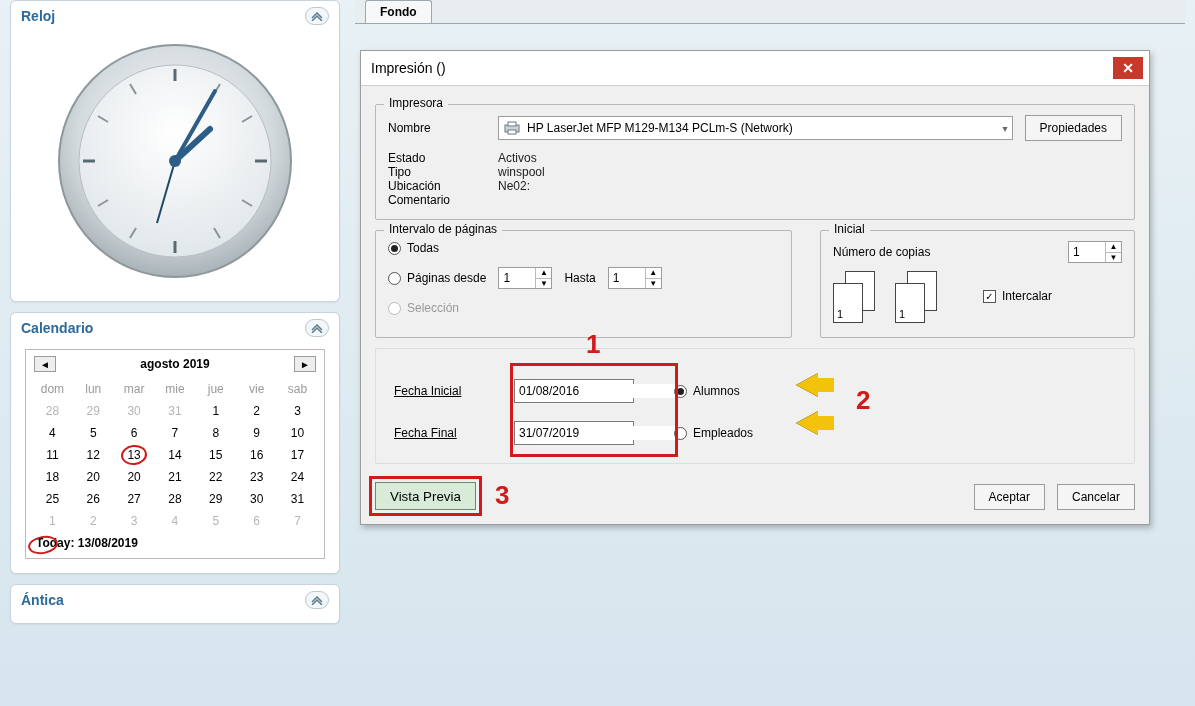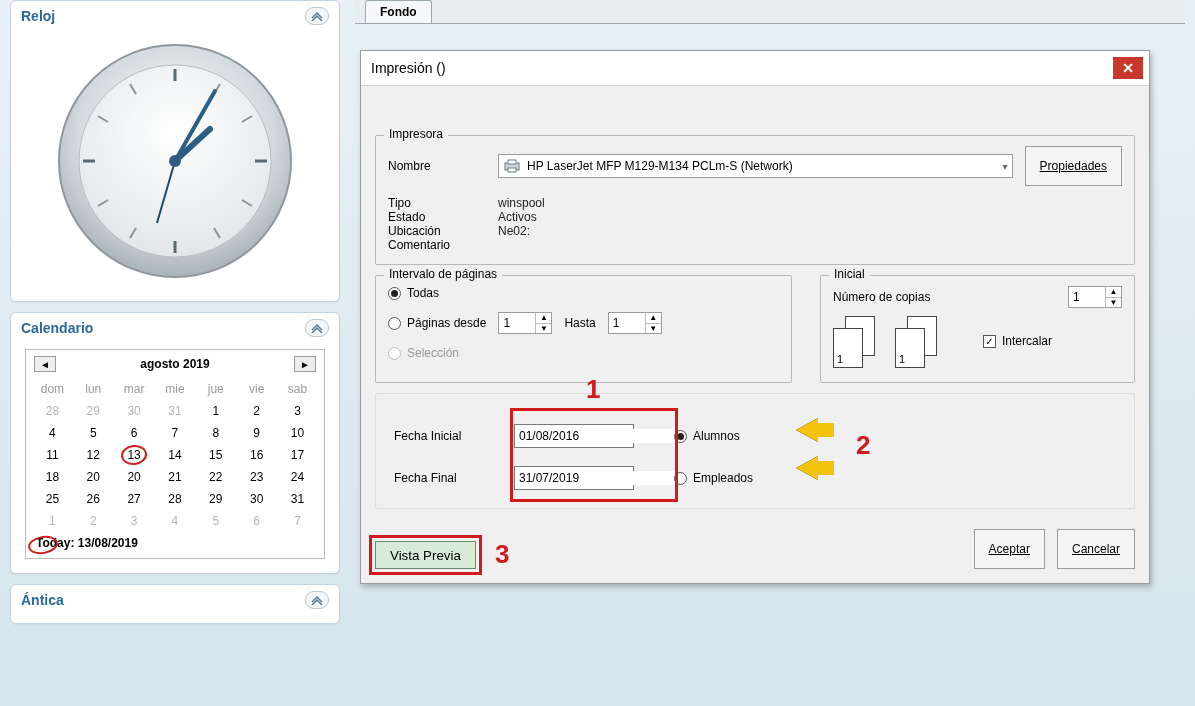--- a/index.html
+++ b/index.html
@@ -141,21 +141,21 @@
     font-size: 14px;
   }
   .dlg-close {
     width: 30px; height: 22px;
     background: #c7392b;
     color: #fff;
     display: flex; align-items: center; justify-content: center;
     font-weight: bold;
     cursor: pointer;
   }
-  .dlg-body { padding: 6px 14px 14px; margin-top: 43px; }
+  .dlg-body { padding: 18px 14px 14px; }
   .fieldset {
     border: 1px solid #b8b8b8;
     border-radius: 2px;
     padding: 10px 12px 12px;
     margin-bottom: 10px;
     position: relative;
     background: #f0f0f0;
   }
   .legend {
     position: absolute;
@@ -169,25 +169,25 @@
   .printer-select {
     flex: 1; display: flex; align-items: center;
     height: 24px; border: 1px solid #9c9c9c; background: #fff;
     padding: 0 4px; margin-right: 12px;
   }
   .printer-select .dd { margin-left: auto; font-size: 10px; color: #666; }
   .printer-icon {
     width: 18px; height: 14px; margin-right: 6px;
   }
   .btn {
-    height: 40px; padding: 0 14px;
+    height: 26px; padding: 0 14px;
     border: 1px solid #9c9c9c;
     background: #f5f5f5;
     cursor: pointer;
-    display: inline-flex; align-items: center; text-decoration: underline;
+    display: inline-flex; align-items: center;
   }
   .two-col { display: flex; gap: 28px; }
   .two-col > .fieldset { flex: 1; }
   .radio { display: inline-flex; align-items: center; gap: 6px; }
   .radio-dot {
     width: 13px; height: 13px; border: 1px solid #555; border-radius: 50%;
     display: inline-flex; align-items: center; justify-content: center;
     background:#fff;
   }
   .radio-dot.on::after {
@@ -214,21 +214,21 @@
   .pagenum { position:absolute; bottom:2px; left:3px; font-size:11px; }
 
   .date-block {
     position: relative;
     border: 1px solid #dedede;
     border-radius: 2px;
     padding: 30px 18px 18px;
     background:#f0f0f0;
   }
   .date-row { display:flex; align-items:center; margin-bottom:18px; }
-  .date-row .lbl { width: 120px; }
+  .date-row .lbl { width: 120px; text-decoration: underline; }
   .date-combo {
     display:flex; align-items:center;
     height:24px; border:1px solid #7a7a7a; background:#fff; width:120px;
   }
   .date-combo input { border:none; flex:1; padding:0 4px; font-family:inherit; font-size:12px; }
   .date-combo .dd { width:18px; border-left:1px solid #7a7a7a; display:flex; align-items:center; justify-content:center; font-size:9px; cursor:pointer; }
 
   .redbox { position:absolute; border:3px solid #d11a1a; }
   .annot-num { position:absolute; color:#d11a1a; font-size:26px; font-weight:bold; }
   .arrow-left {
@@ -433,26 +433,26 @@
             <rect x="2" y="4" width="14" height="7" fill="#cfd6da" stroke="#6b7a82"></rect>
             <rect x="5" y="1" width="8" height="4" fill="#fff" stroke="#6b7a82"></rect>
             <rect x="5" y="9" width="8" height="4" fill="#fff" stroke="#6b7a82"></rect>
           </svg>
           <span>HP LaserJet MFP M129-M134 PCLm-S (Network)</span>
           <span class="dd">▾</span>
         </div>
         <div class="btn">Propiedades</div>
       </div>
       <div class="row">
+          <div class="lbl">Estado</div>
+          <div class="val">Activos</div>
+        </div>
+      <div class="row">
           <div class="lbl">Tipo</div>
           <div class="val">winspool</div>
-        </div>
-      <div class="row">
-          <div class="lbl">Estado</div>
-          <div class="val">Activos</div>
         </div>
       <div class="row">
           <div class="lbl">Ubicación</div>
           <div class="val">Ne02:</div>
         </div>
       <div class="row">
           <div class="lbl">Comentario</div>
           <div class="val"></div>
         </div>
     </div>

